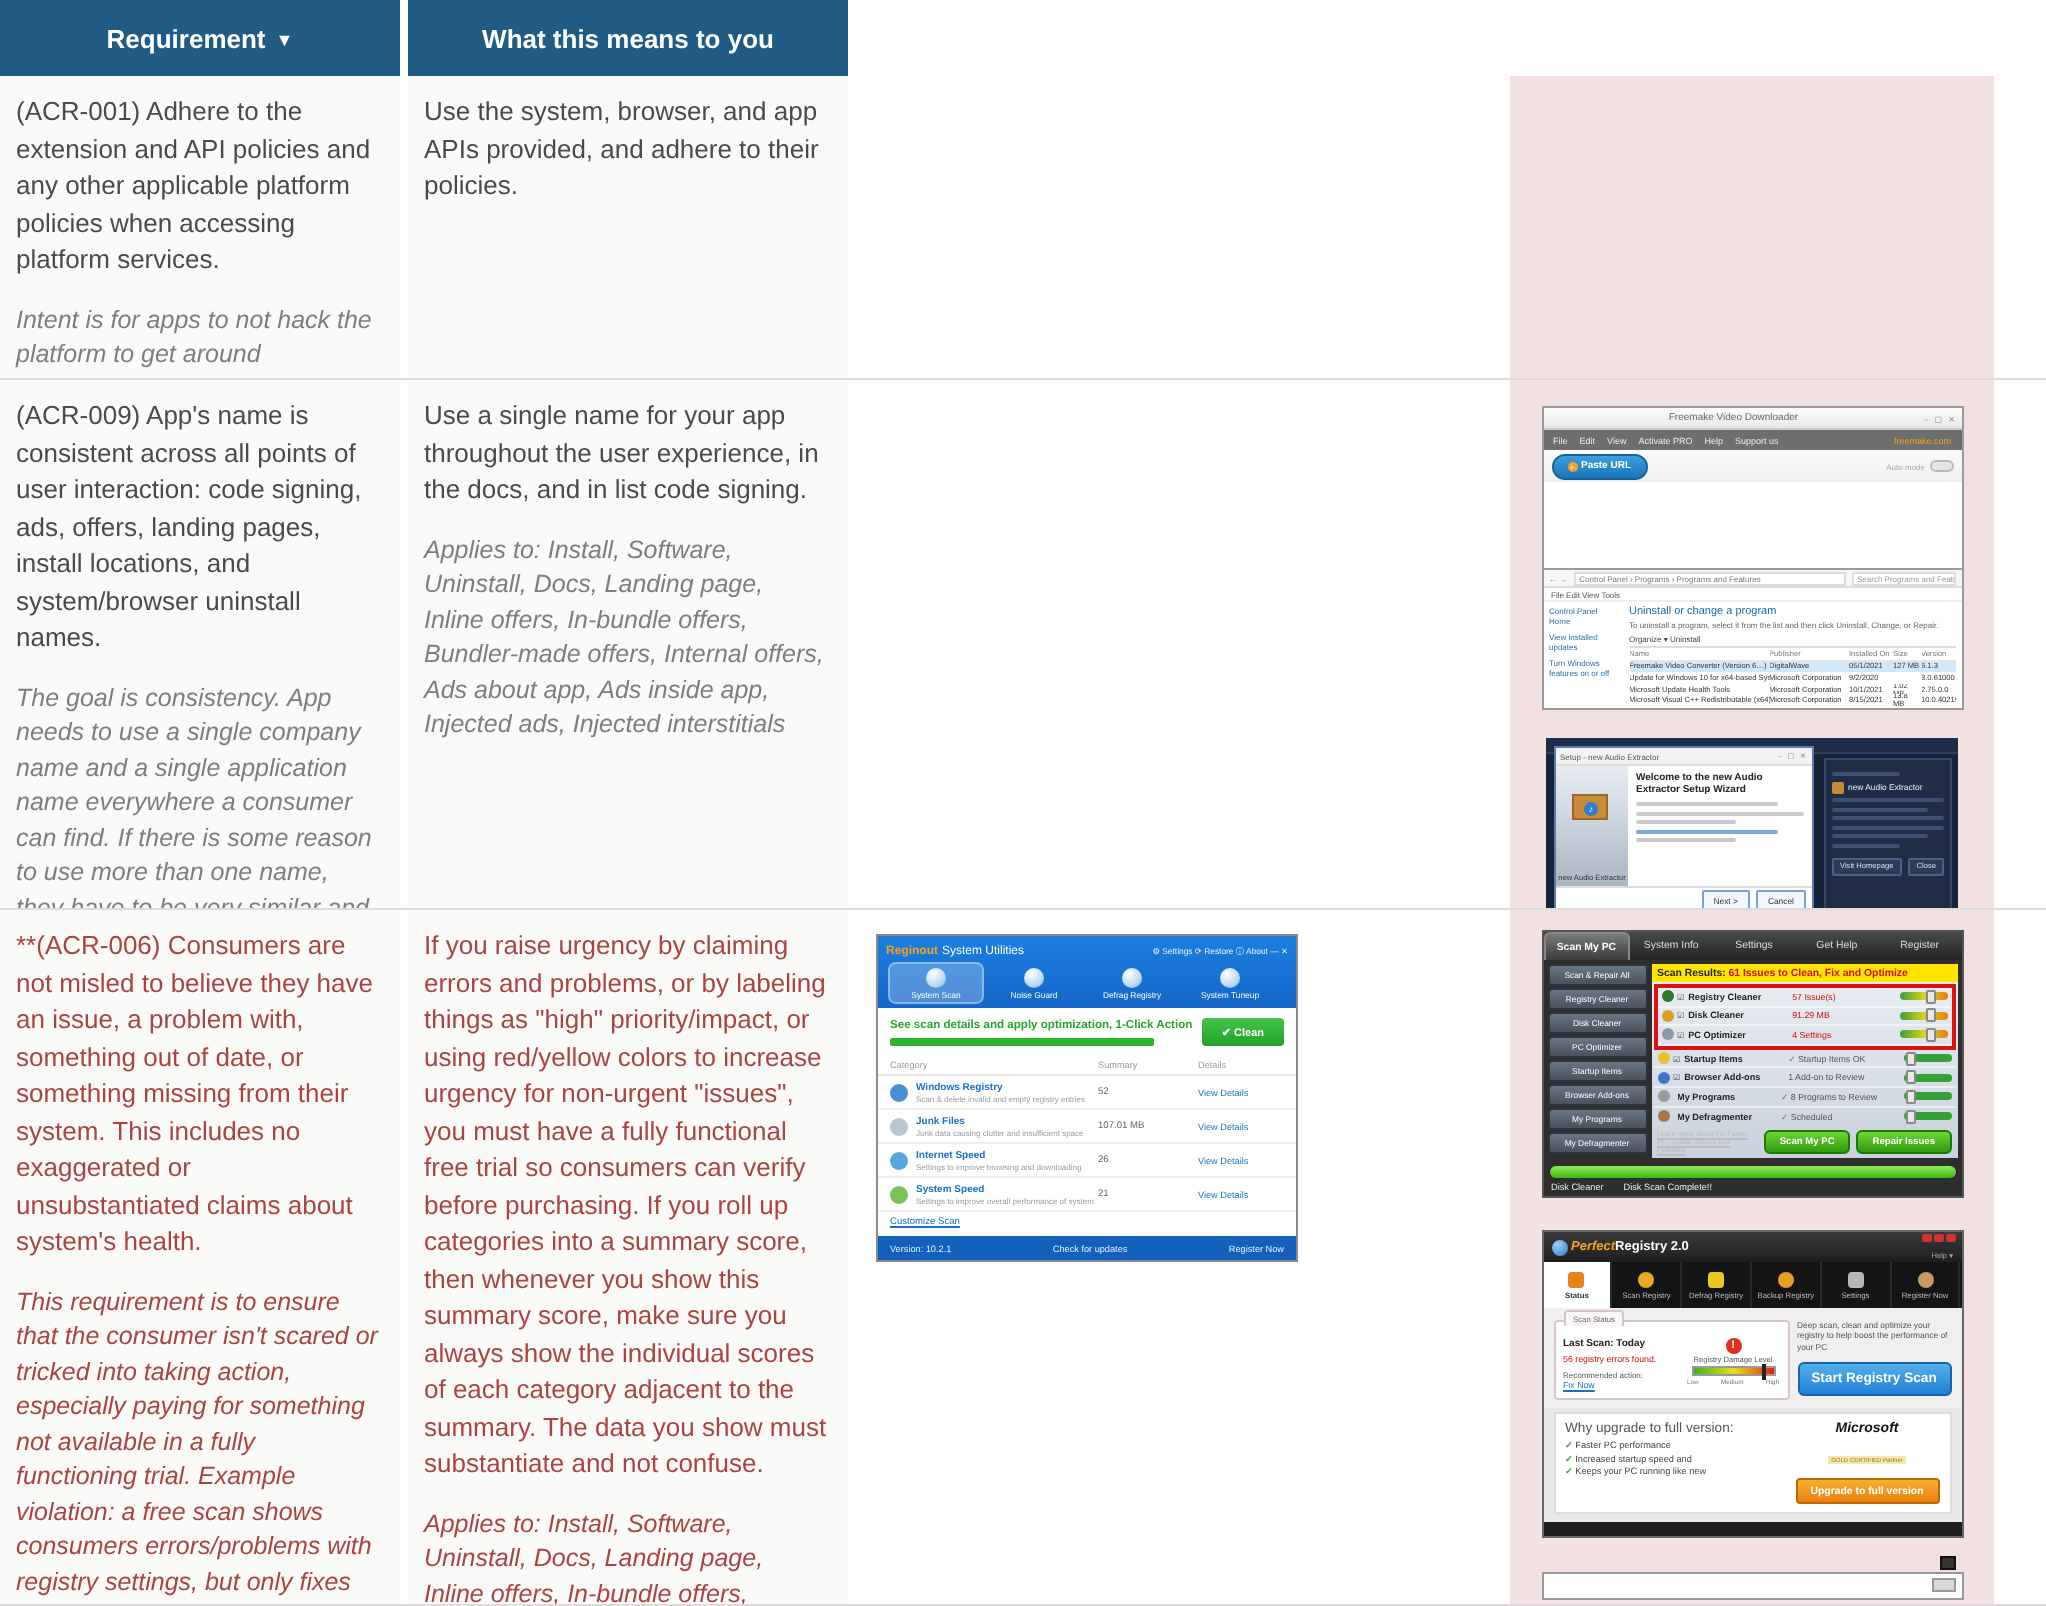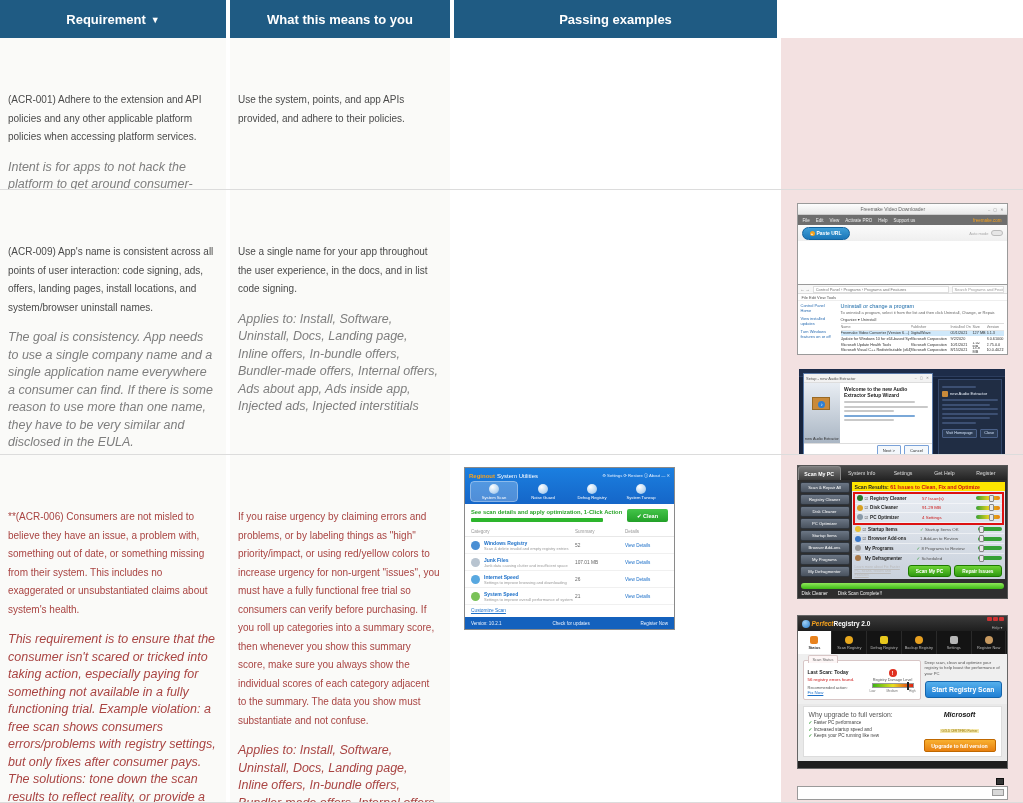--- a/index.html
+++ b/index.html
@@ -4,29 +4,29 @@
 <style>
   * { box-sizing: border-box; margin: 0; padding: 0; }
   html,body { background:#fff; }
   .page { position:relative; width:1023px; height:803px; overflow:hidden; background:#fff;
           font-family:"Liberation Sans", sans-serif; }
 
   
   .thead { display:flex; gap:4px; height:38px; background:#fff; }
   .th { background:#1f5b83; color:#fff; display:flex; align-items:center; justify-content:center;
         font-size:13px; font-weight:bold; flex-shrink:0; }
-  .w1{width:226px}.w2{width:220px}.w3{width:323px}.w4{width:242px}
+  .w1{width:200px}.w2{width:220px}.w3{width:323px}.w4{width:242px}
   .sortico{ font-size:9px; margin-left:5px; position:relative; top:1px; }
   .tr { display:flex; gap:4px; border-bottom:1px solid #dcdcdc; background:#fff; }
   .td { flex-shrink:0; padding:9px 10px 8px 8px; overflow:hidden; }
   .c1,.c2 { background:#fafaf8; }
   .c3 { background:#fff; }
   .c4 { background:#f3e1e1; padding:0; }
   .r1{height:152px}.r2{height:265px}.r3{height:348px}
-  .main { font-size:10px; line-height:18.5px; color:#4a4a4a; margin-bottom:12px;margin-top:44px; }
+  .main { font-size:13px; line-height:18.5px; color:#4a4a4a; margin-bottom:12px; }
   .note { font-size:12.5px; line-height:17.5px; color:#7e7e7e; font-style:italic; }
   .red .main, .red .note { color:#a94442; }
 
   
   .bar { height:2px; background:#c9c9c9; border-radius:1px; margin:2.5px 0; }
   .bar.s { width:60%; } .bar.m { width:85%; } .bar.b { background:#7aa8d8; }
 
   
   .vd { width:211px; margin:13px auto 0; background:#fff; border:1px solid #9a9a9a; font-size:5px; }
   .vd-title { height:11px; background:linear-gradient(#fdfdfd,#e8e8e8); border-bottom:1px solid #ccc;
@@ -220,32 +220,29 @@
 <div class="page">
 
   <div class="thead">
     <div class="th w1">
       <span>Requirement</span>
       <span class="sortico">▼</span>
     </div>
     <div class="th w2">
       <span>What this means to you</span>
     </div>
-    <div class="th w3">
-      <span>Passing examples</span>
-    </div>
   </div>
 
   <div class="tr r1">
     <div class="td c1 w1">
       <p class="main">(ACR-001) Adhere to the extension and API policies and any other applicable platform policies when accessing platform services.</p>
       <p class="note">Intent is for apps to not hack the platform to get around consumer-protecting restrictions, but use the interfaces as intended.</p>
     </div>
     <div class="td c2 w2">
-      <p class="main">Use the system, points, and app APIs provided, and adhere to their policies.</p>
+      <p class="main">Use the system, browser, and app APIs provided, and adhere to their policies.</p>
     </div>
     <div class="td c3 w3"></div>
     <div class="td c4 w4"></div>
   </div>
 
   <div class="tr r2">
     <div class="td c1 w1">
       <p class="main">(ACR-009) App's name is consistent across all points of user interaction: code signing, ads, offers, landing pages, install locations, and system/browser uninstall names.</p>
       <p class="note">The goal is consistency. App needs to use a single company name and a single application name everywhere a consumer can find. If there is some reason to use more than one name, they have to be very similar and disclosed in the EULA.</p>
     </div>

